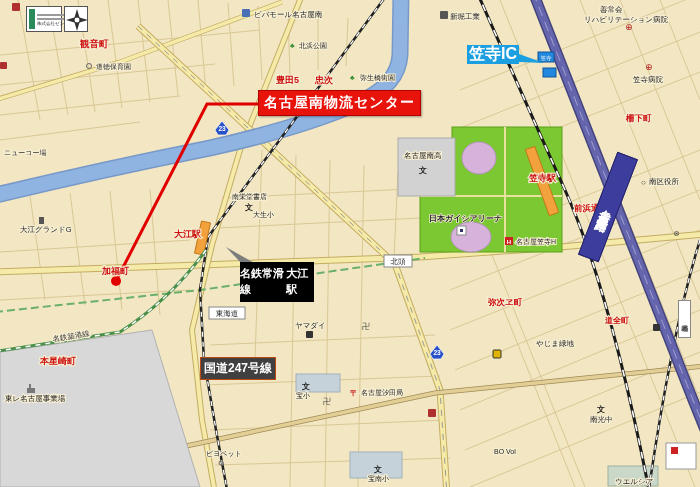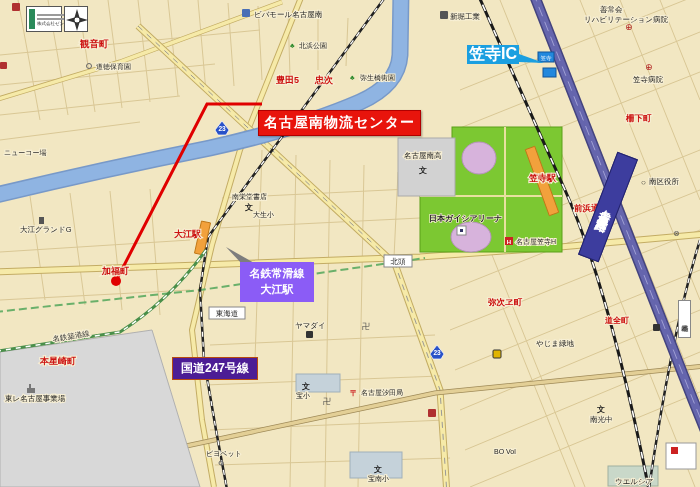--- a/index.html
+++ b/index.html
@@ -2,26 +2,26 @@
 <html><head>
 <meta charset="utf-8">
 <style>
   html,body{margin:0;padding:0;background:#888;}
   .map{position:relative;width:700px;height:487px;background:#f2e7c2;overflow:hidden;
        font-family:"Liberation Sans",sans-serif;}
   .map svg{position:absolute;left:0;top:0;}
   svg text{font-family:"Liberation Sans","DejaVu Sans",sans-serif;}
   .ov{position:absolute;box-sizing:border-box;display:flex;align-items:center;justify-content:center;}
   .banner{left:258px;top:90px;width:163px;height:26px;background:#e8140c;border:1px solid #b00000;
-          color:#fff;font-size:14px;font-weight:bold;letter-spacing:1px;box-shadow:1px 1px 2px rgba(0,0,0,.35);margin-top:20px;}
+          color:#fff;font-size:14px;font-weight:bold;letter-spacing:1px;box-shadow:1px 1px 2px rgba(0,0,0,.35);}
   .icbox{left:467px;top:45px;width:52px;height:19px;background:#1b9fe0;color:#fff;
          font-size:16px;font-weight:bold;}
-  .graybox{left:240px;top:262px;width:74px;height:40px;background:#8b5cf6;color:#fff;
-           font-size:11px;font-weight:bold;flex-direction:column;line-height:1.45;}
-  .orangebox{left:172px;top:357px;width:86px;height:23px;background:#4c1d95;border:1px solid #b84a10;
+  .graybox{left:240px;top:262px;width:74px;height:40px;background:#000000;color:#fff;
+           font-size:11px;font-weight:bold;flex-direction:row;line-height:1.45;}
+  .orangebox{left:200px;top:357px;width:76px;height:23px;background:#404040;border:1px solid #b84a10;
              color:#fff;font-size:12px;font-weight:bold;}
   .expwy{left:597px;top:152px;width:22px;height:110px;background:#3d3d9e;border:1px solid #23236b;
          color:#fff;font-size:12px;font-weight:bold;writing-mode:vertical-rl;text-orientation:upright;
          letter-spacing:2px;transform:rotate(21deg);}
   .vstation{left:678px;top:300px;width:13px;height:38px;background:#fff;border:1px solid #888;
             color:#333;font-size:7px;writing-mode:vertical-rl;text-orientation:upright;}
   .stamp{left:26px;top:6px;width:36px;height:26px;background:#fff;border:1px solid #555;
          display:flex;align-items:center;padding:2px;}
   .stamp .bar{width:6px;height:20px;background:#2a8a5a;margin-right:2px;flex:none;}
   .stamp .lines{flex:1;}

